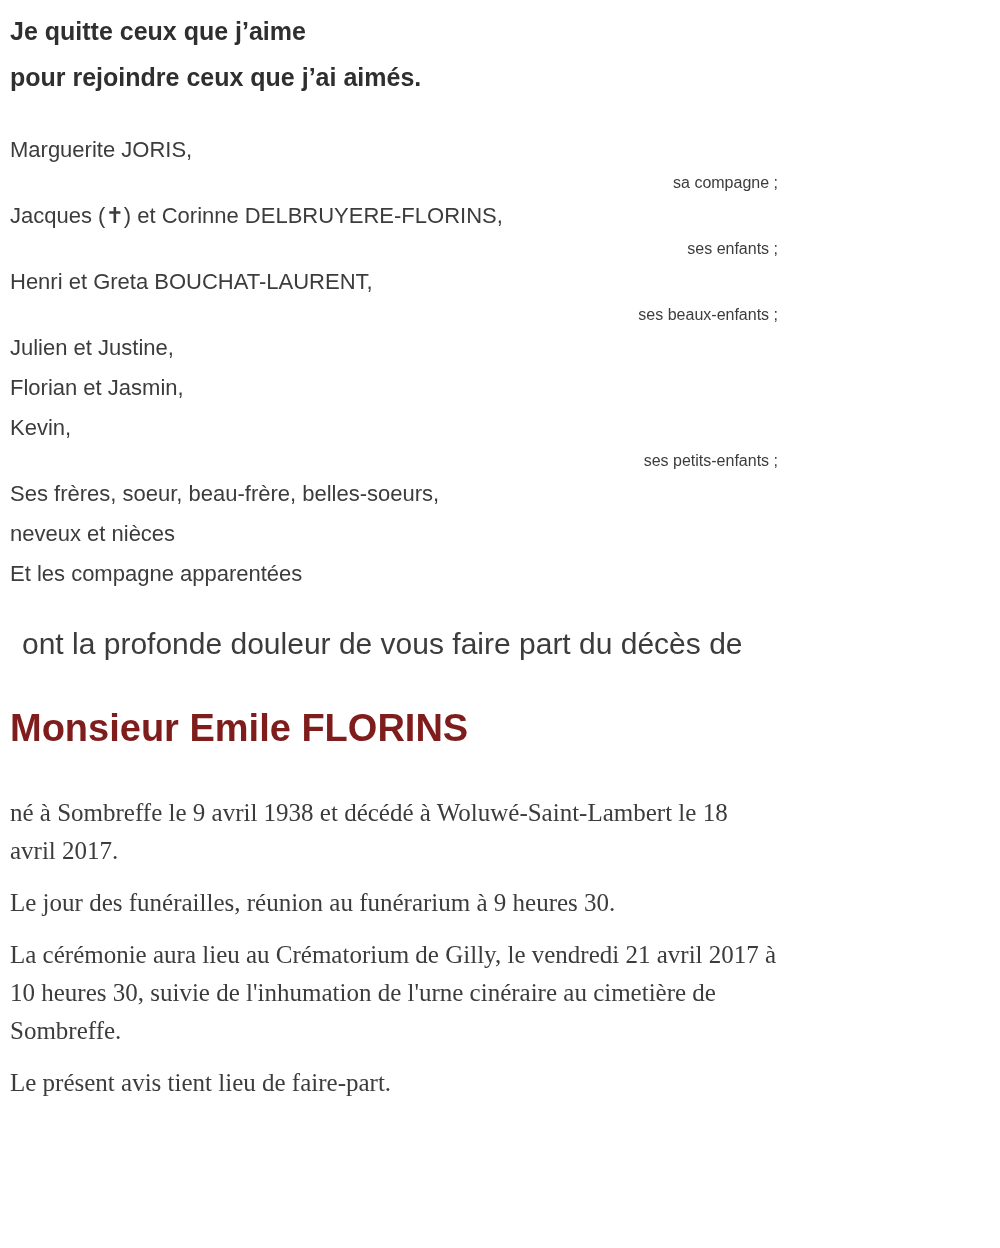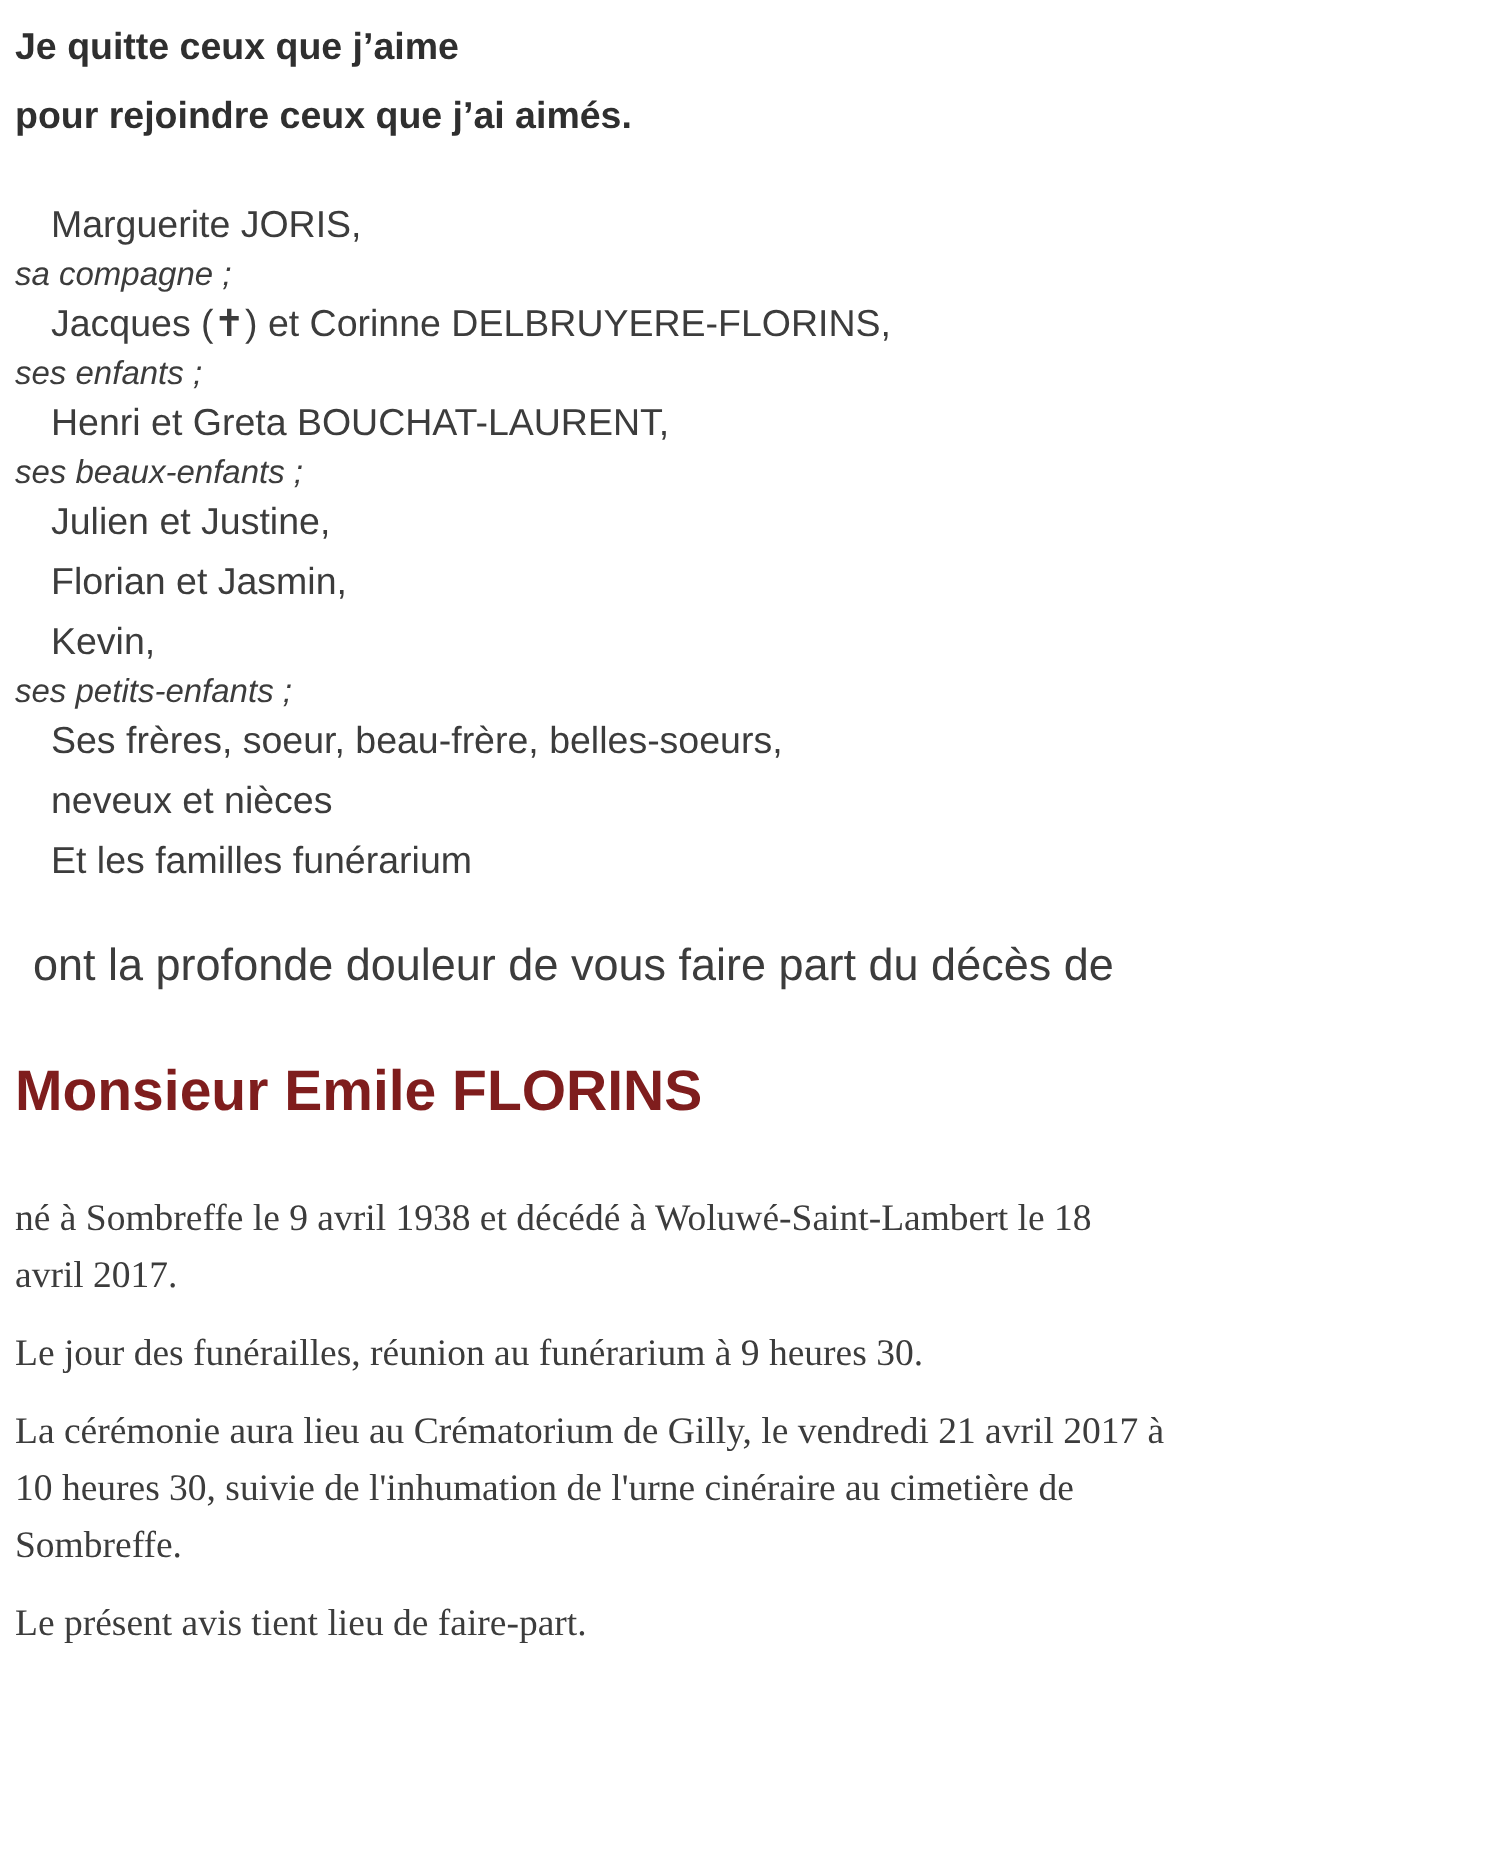--- a/index.html
+++ b/index.html
@@ -21,28 +21,27 @@
   .epitaph-line {
     font-weight: 700;
     font-size: 25px;
     line-height: 46px;
     color: #2f2f2f;
   }
   .family {
     margin-top: 30px;
   }
   .name-line {
-    font-size: 25px;
+    font-size: 22px;
     line-height: 40px;
-    margin-left: 24px;
   }
   .relation-line {
-    font-size: 22px;
-    font-style: italic;
+    font-size: 16px;
     line-height: 26px;
+    text-align: right;
   }
   .announcement {
     margin-top: 30px;
     font-size: 30px;
     line-height: 40px;
     margin-left: 12px;
   }
   .deceased-name {
     margin: 40px 0 0 0;
     font-size: 38px;
@@ -85,21 +84,21 @@
     <div class="name-line">Henri et Greta BOUCHAT-LAURENT,</div>
     <div class="relation-line">ses beaux-enfants ;</div>
 
     <div class="name-line">Julien et Justine,</div>
     <div class="name-line">Florian et Jasmin,</div>
     <div class="name-line">Kevin,</div>
     <div class="relation-line">ses petits-enfants ;</div>
 
     <div class="name-line">Ses frères, soeur, beau-frère, belles-soeurs,</div>
     <div class="name-line">neveux et nièces</div>
-    <div class="name-line">Et les familles funérarium</div>
+    <div class="name-line">Et les compagne apparentées</div>
 
   </div>
 
   <div class="announcement">ont la profonde douleur de vous faire part du décès de</div>
 
   <h1 class="deceased-name">Monsieur Emile FLORINS</h1>
 
   <div class="paragraphs">
     <p class="para">né à Sombreffe le 9 avril 1938 et décédé à Woluwé-Saint-Lambert le 18 avril 2017.</p>
     <p class="para">Le jour des funérailles, réunion au funérarium à 9 heures 30.</p>

